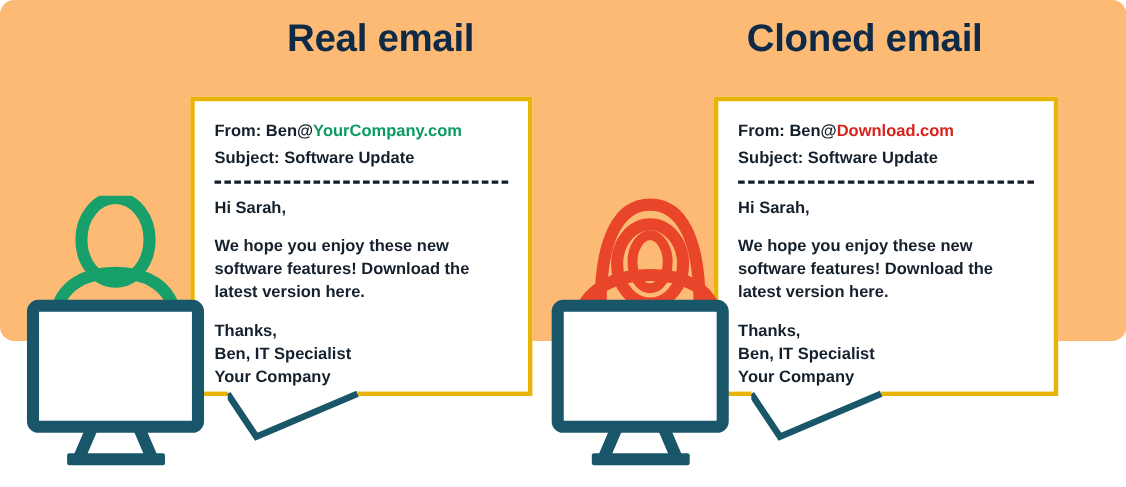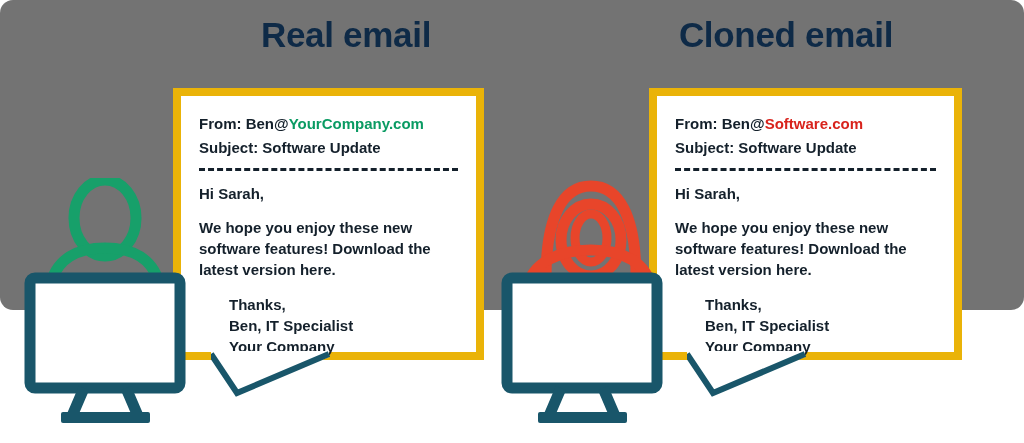--- a/index.html
+++ b/index.html
@@ -12,21 +12,21 @@
     height: 443px;
     font-family: "Liberation Sans", sans-serif;
     overflow: hidden;
     position: relative;
   }
 
   .stage {
     position: relative;
     width: 1024px;
     height: 310px;
-    background: #737373;
+    background: #fdba74;
     border-radius: 13px;
   }
 
   
   .panel {
     position: absolute;
     top: 0;
     width: 512px;
     height: 443px;
   }
@@ -51,21 +51,21 @@
   .panel-cloned .panel-title{ padding-left: 42px; }
 
   
   .bubble {
     position: absolute;
     top: 88px;
     left: 173px;
     width: 311px;
     height: 272px;
     background: #ffffff;
-    border: 8px solid #eab308;
+    border: 4px solid #eab308;
     box-sizing: border-box;
     z-index: 3;
   }
   .panel-cloned .bubble {
     left: 161px;
     width: 313px;
   }
 
   .bubble-inner {
     position: relative;
@@ -113,21 +113,21 @@
     color: #14202b;
     line-height: 1.42;
     padding-top: 12px;
     font-weight: 600;
   }
   .email-body p { margin: 0 0 13px 0; }
   .email-body p:last-child { margin-bottom: 0; }
   .link-here {
     color: #14202b;
   }
-  .sig-line { display: block; margin-left: 30px; }
+  .sig-line { display: block; }
 
   
   .figure {
     position: absolute;
     left: 22px;
     top: 178px;
     width: 215px;
     height: 252px;
     z-index: 5;
   }
@@ -212,21 +212,21 @@
 
         <rect x="37" y="234" width="89" height="11" rx="2" fill="#19566a"></rect>
       </svg>
     </div>
 
     <div class="bubble">
       <div class="bubble-inner">
 
         <div class="email-head">
           <div class="email-line">
-            <span class="hdr-label">From: Ben@</span><span class="domain-red">Software.com</span>
+            <span class="hdr-label">From: Ben@</span><span class="domain-red">Download.com</span>
           </div>
           <div class="email-line">
             <span class="hdr-label">Subject: </span><span class="hdr-label">Software Update</span>
           </div>
         </div>
 
         <div class="divider"></div>
 
         <div class="email-body">
           <p>Hi Sarah,</p>

